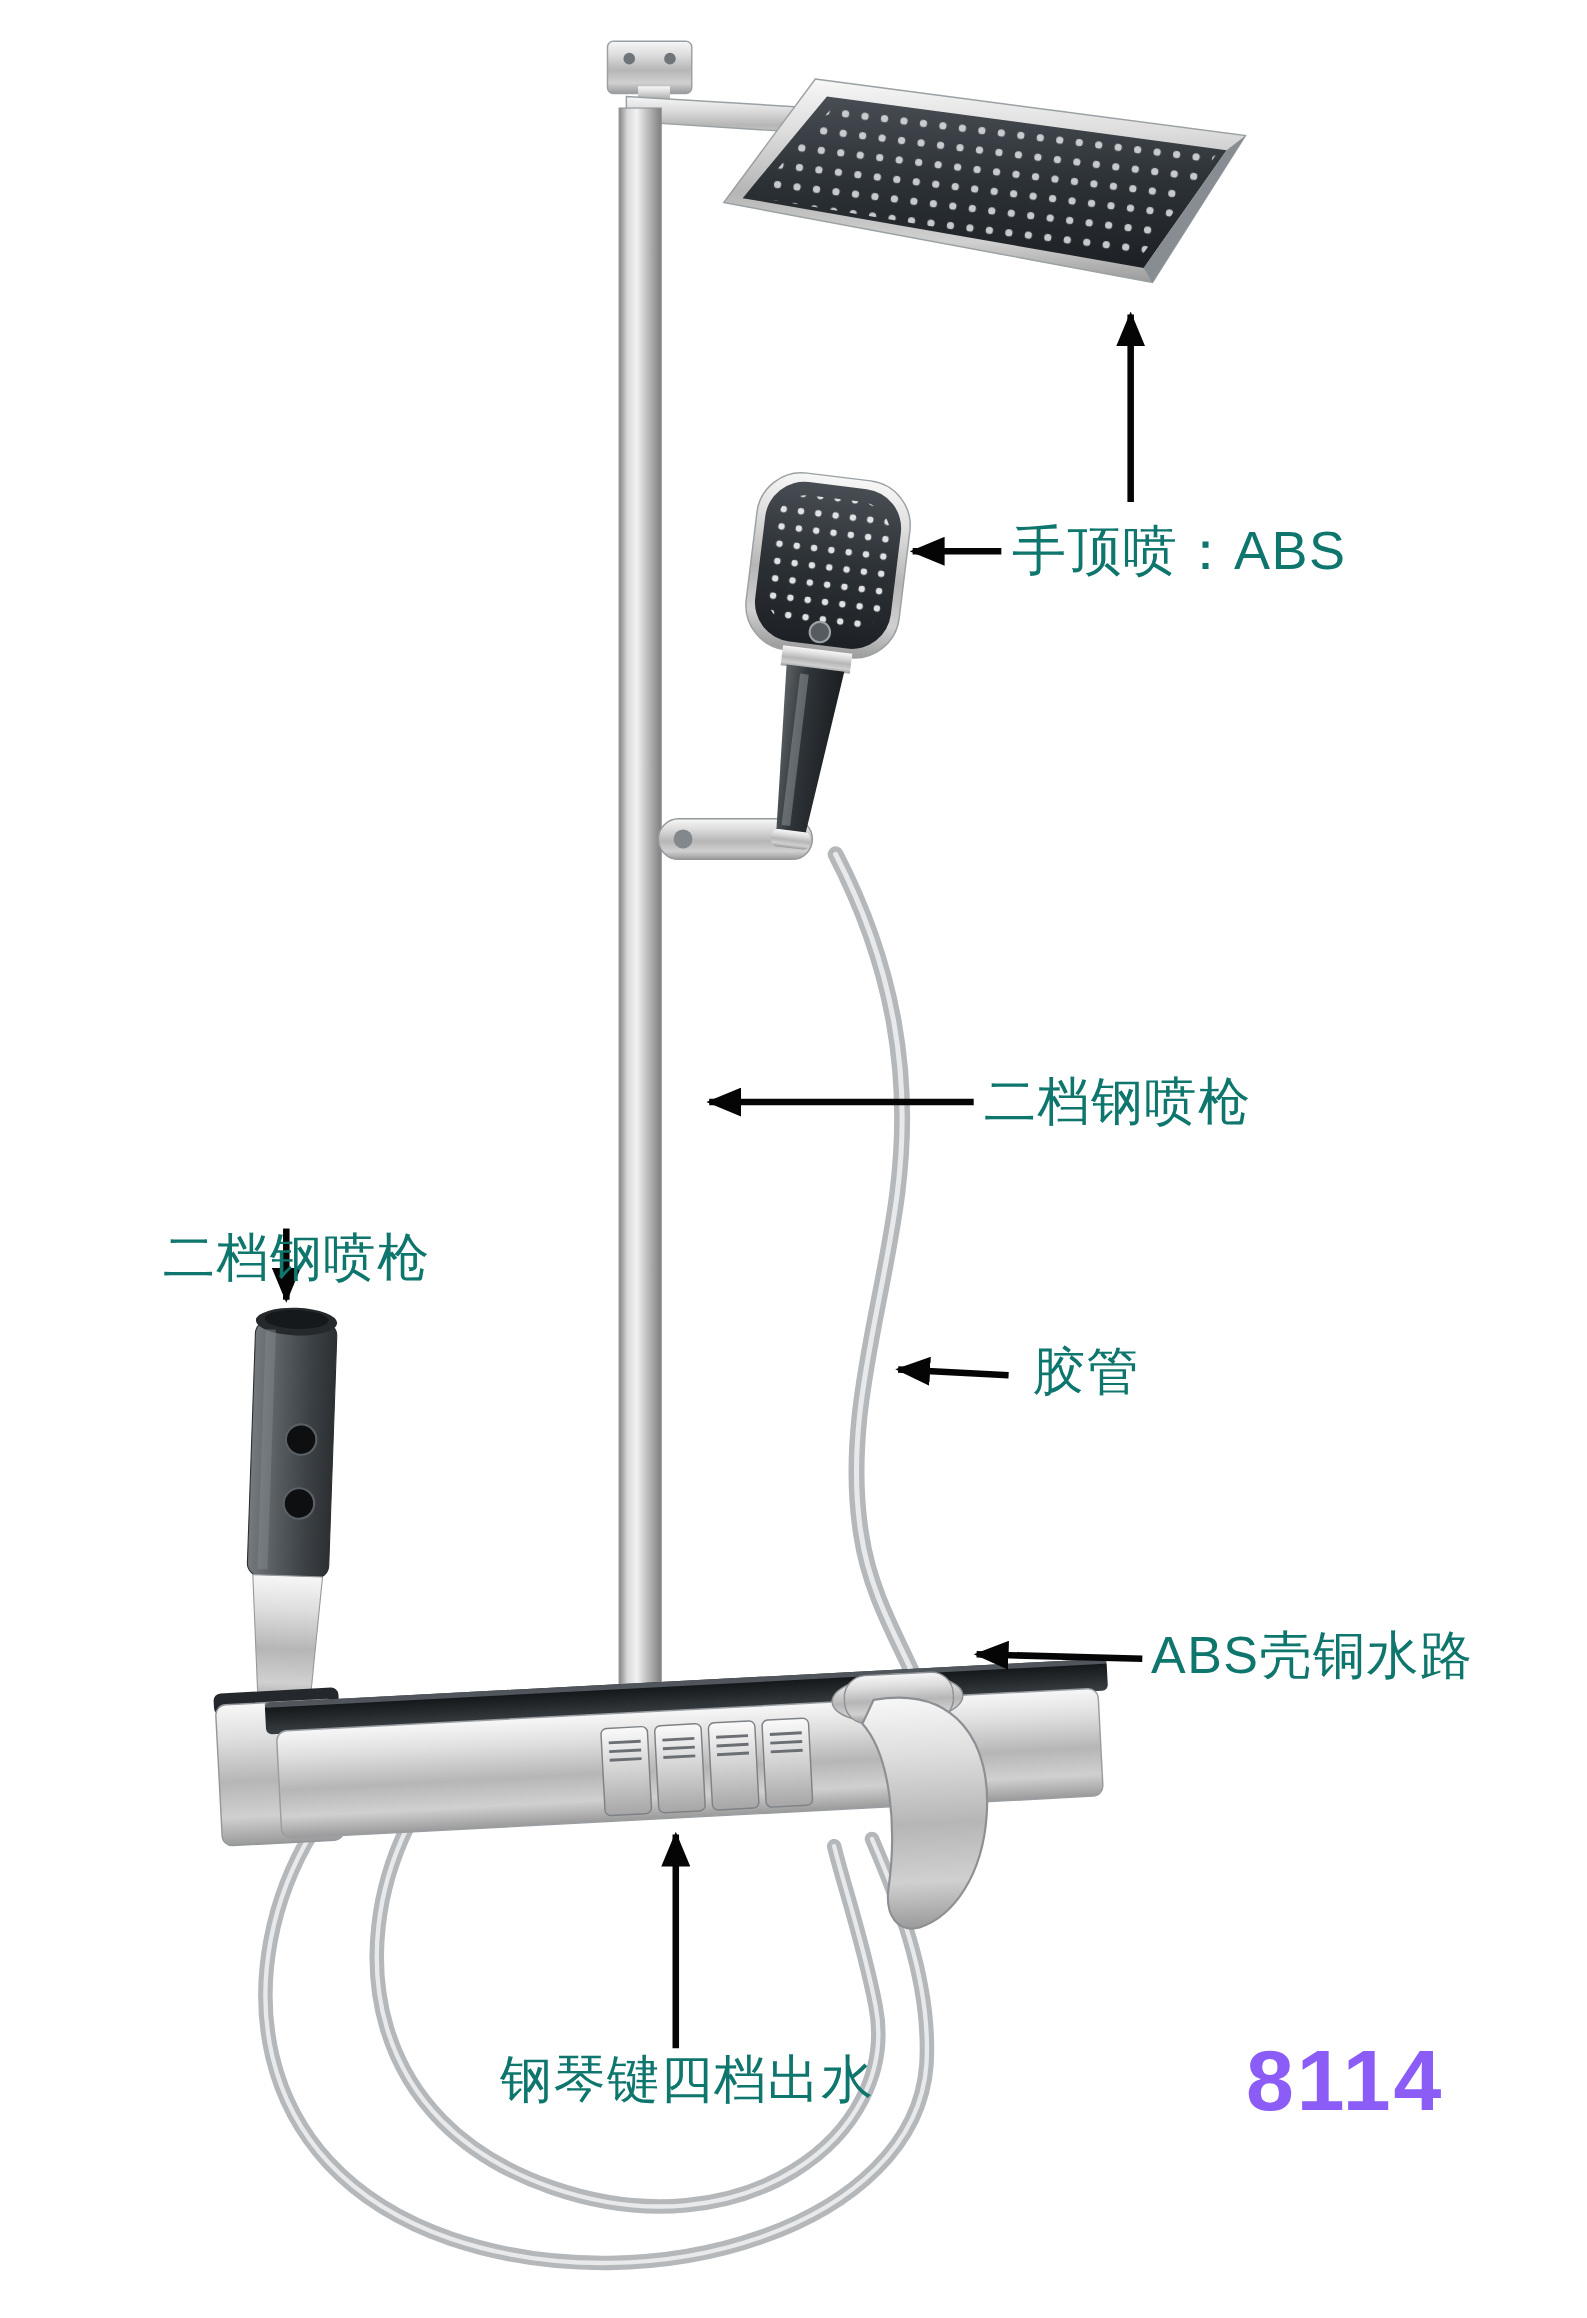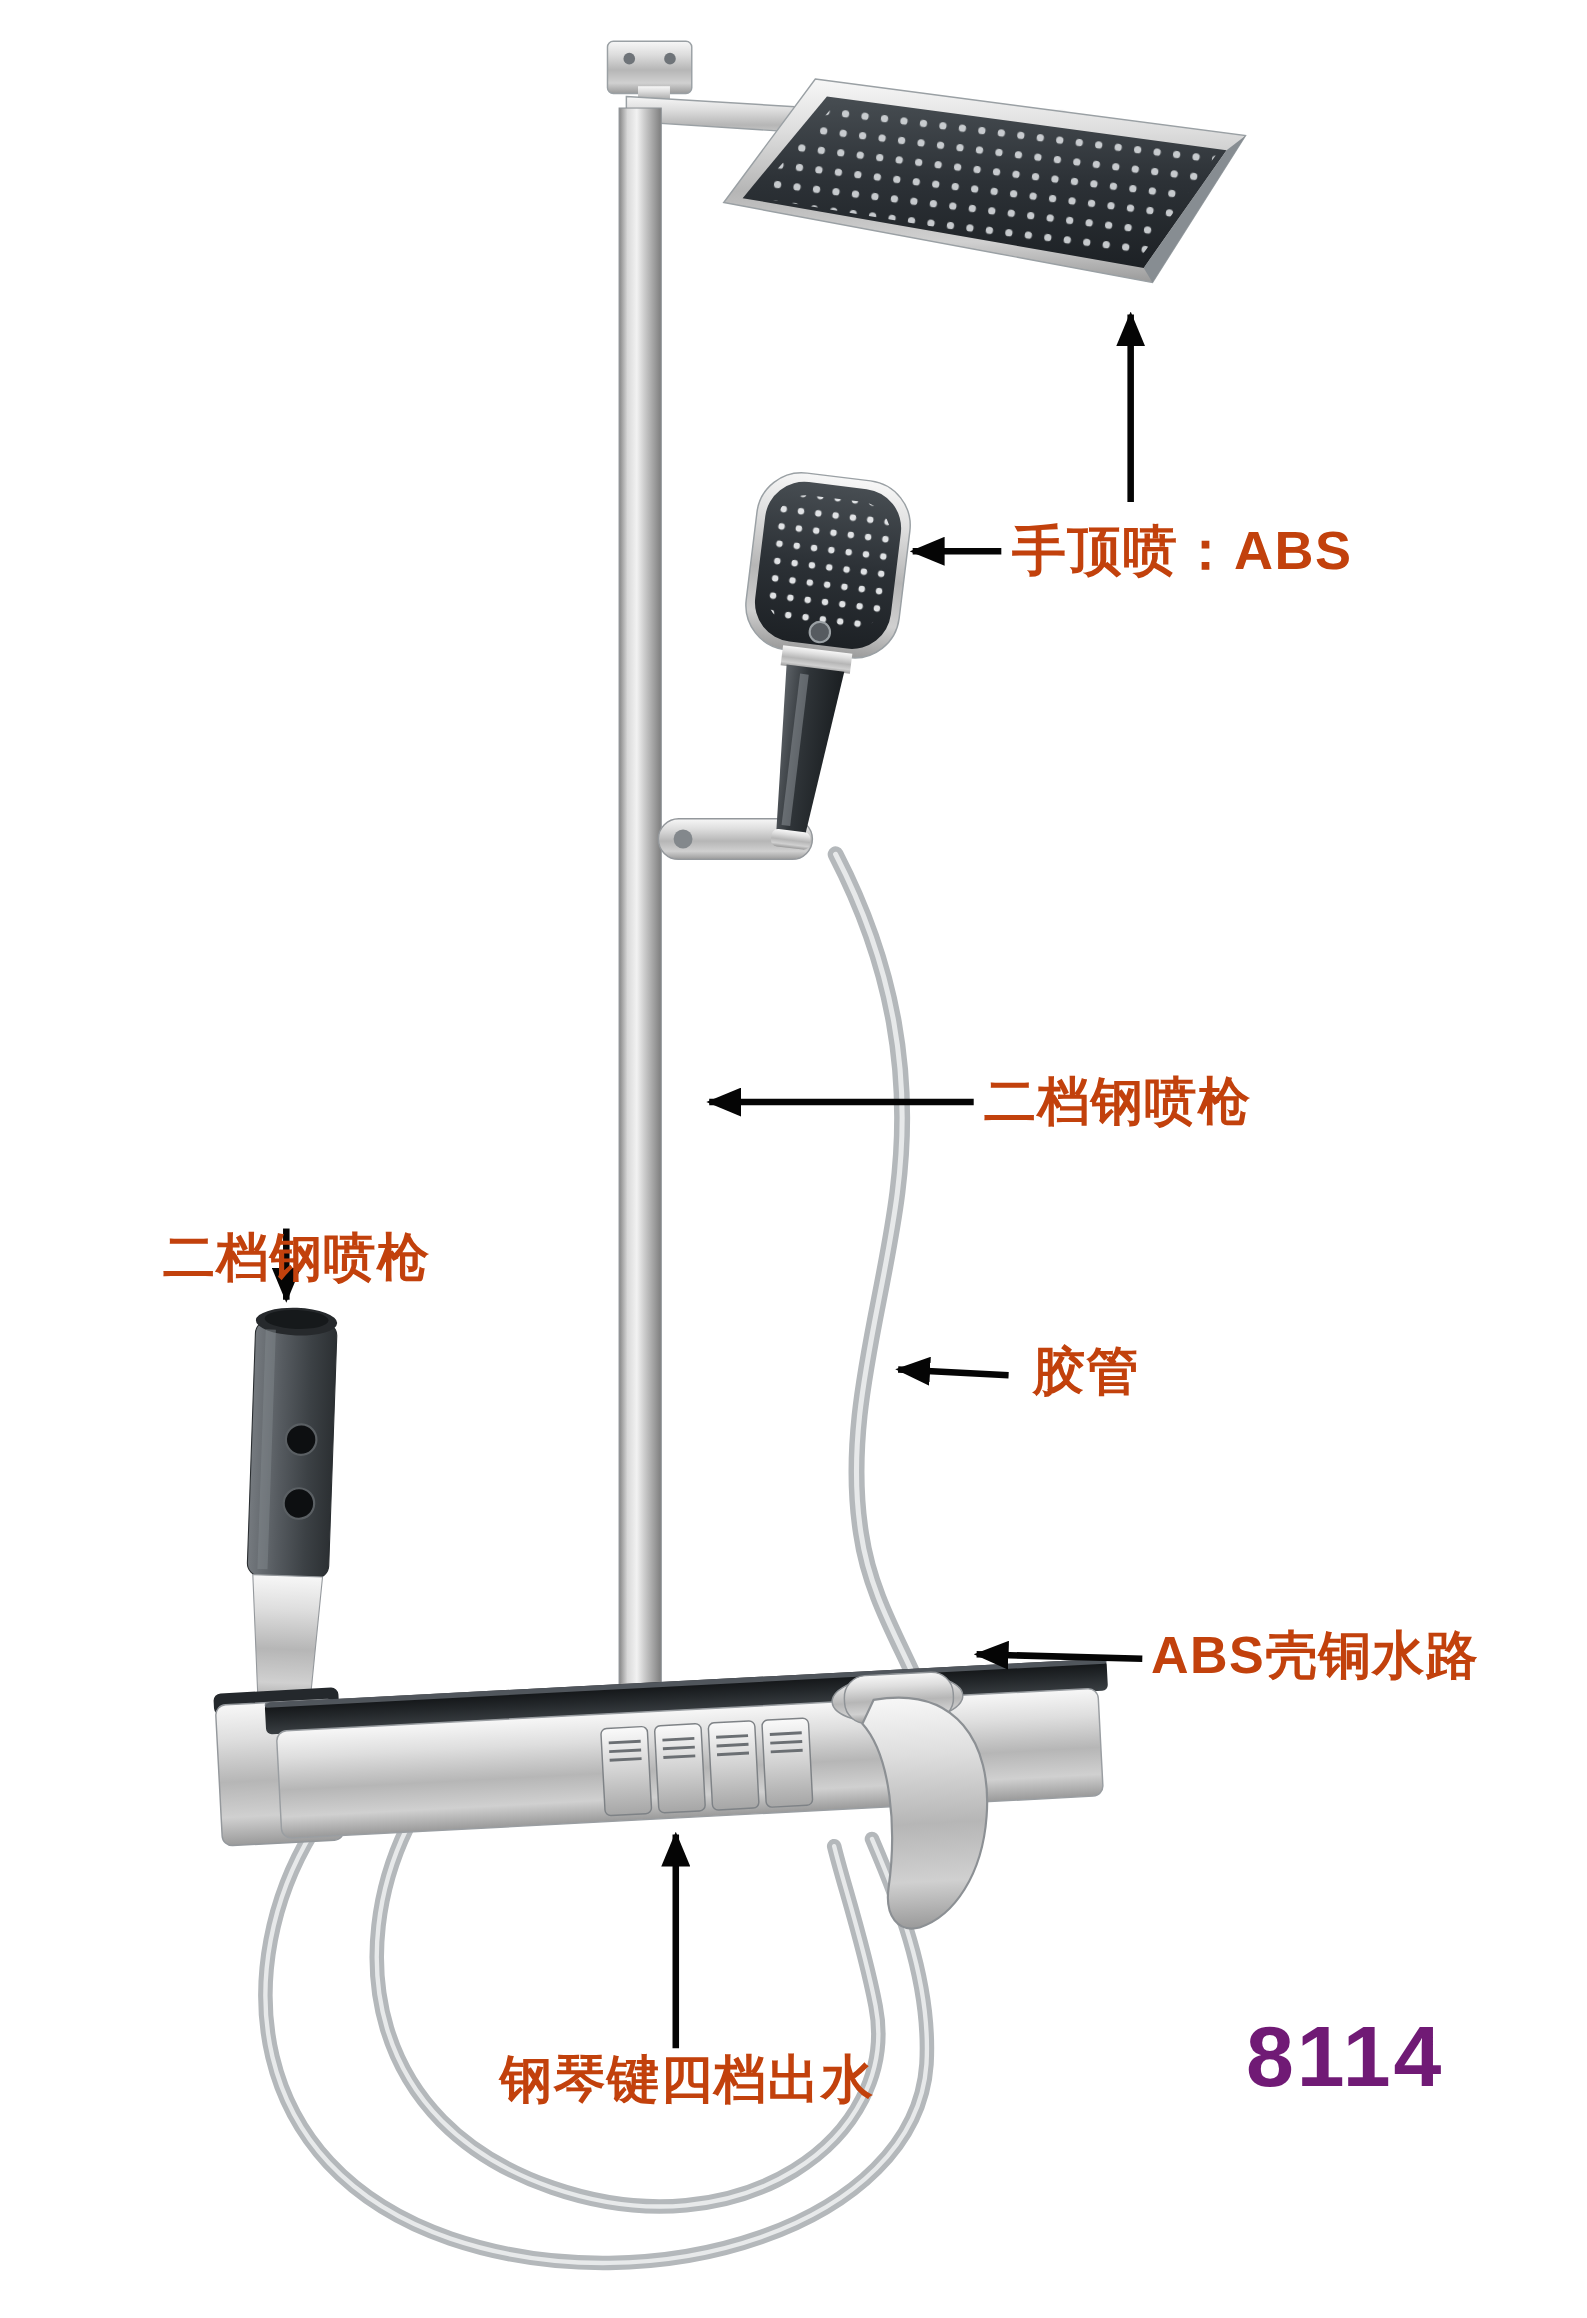--- a/index.html
+++ b/index.html
@@ -6,35 +6,36 @@
   #page{
     position:relative;
     width:1587px;height:2319px;
     background:#ffffff;
     font-family:"Liberation Sans","DejaVu Sans",sans-serif;
     overflow:hidden;
   }
   #art{position:absolute;left:0;top:0;width:1587px;height:2319px;}
   .anno{
     position:absolute;
-    color:#c2410c;
-    font-weight:700;
+    color:#0f766e;
+    font-weight:400;
     font-size:52px;
     letter-spacing:1.5px;
     white-space:nowrap;
     transform:translateY(-50%);
   }
   .model{
     position:absolute;
-    color:#701a75;
+    color:#8b5cf6;
     font-weight:800;
     font-size:86px;
     letter-spacing:2.9px;
     white-space:nowrap;
     transform:translateY(-50%);
+    margin-top:24px;
   }
 </style>
 </head>
 <body>
 
 <div id="page">
 
   <svg id="art" viewBox="0 0 2184 3190" xmlns="http://www.w3.org/2000/svg">
     <defs>
       <linearGradient id="gradChromeV" x1="0" y1="0" x2="0" y2="1">

